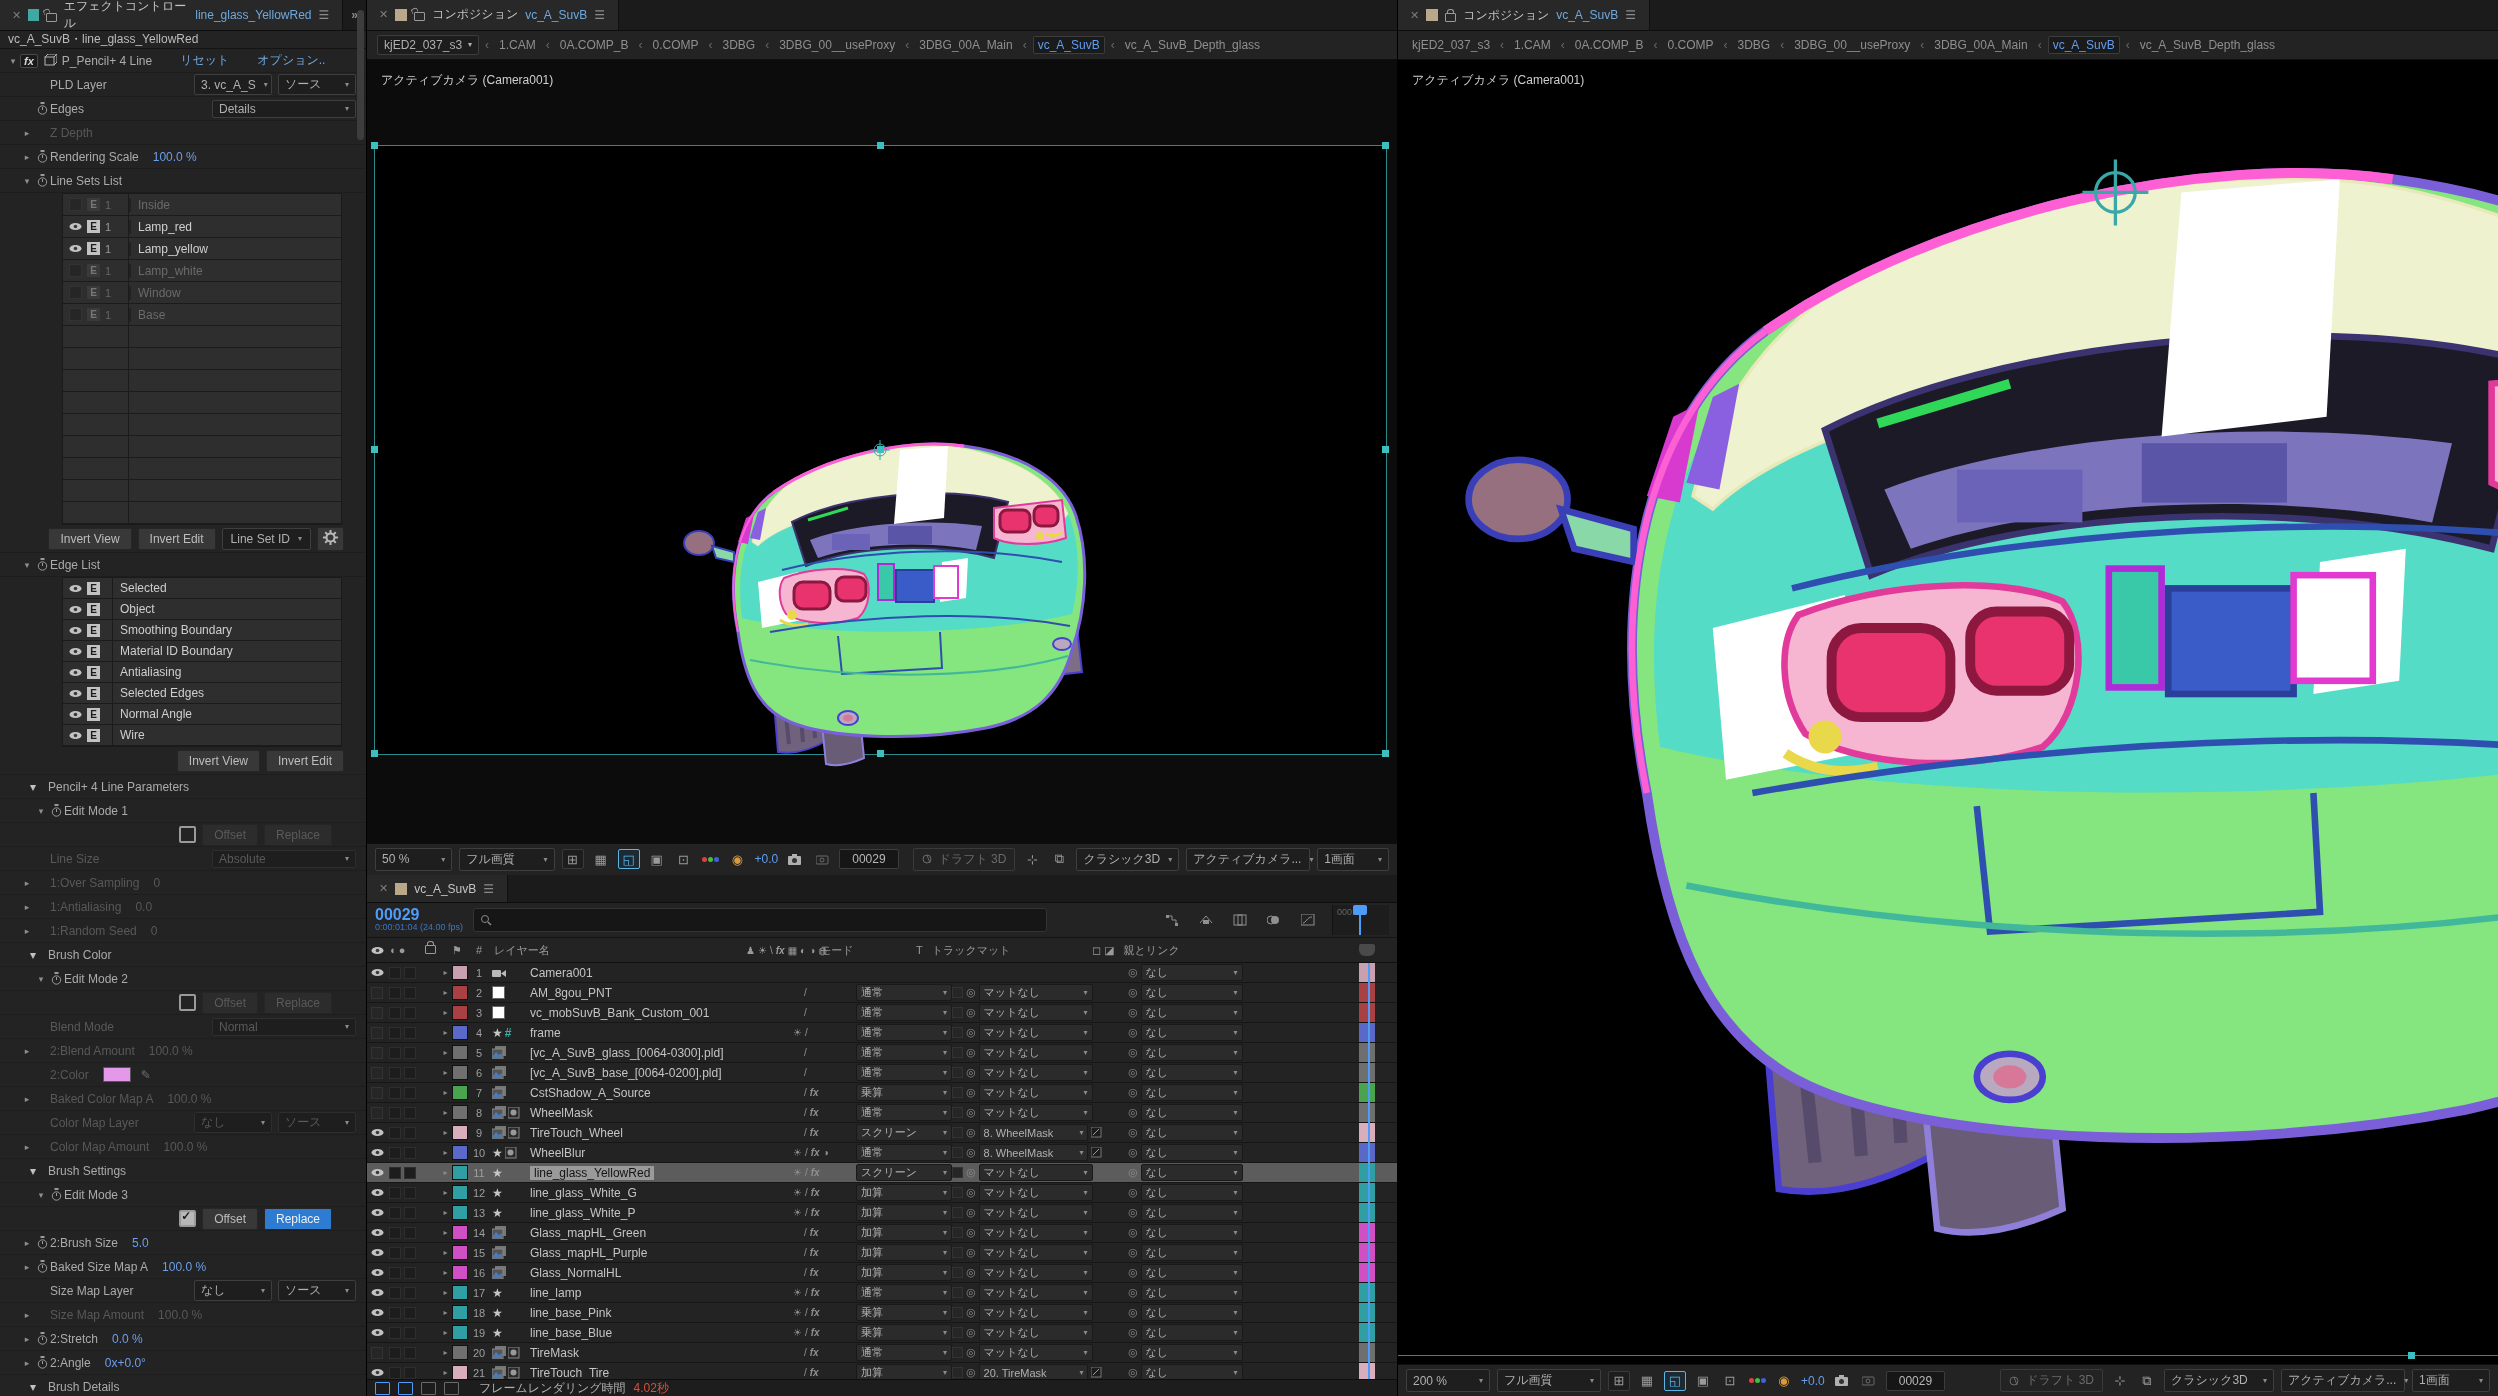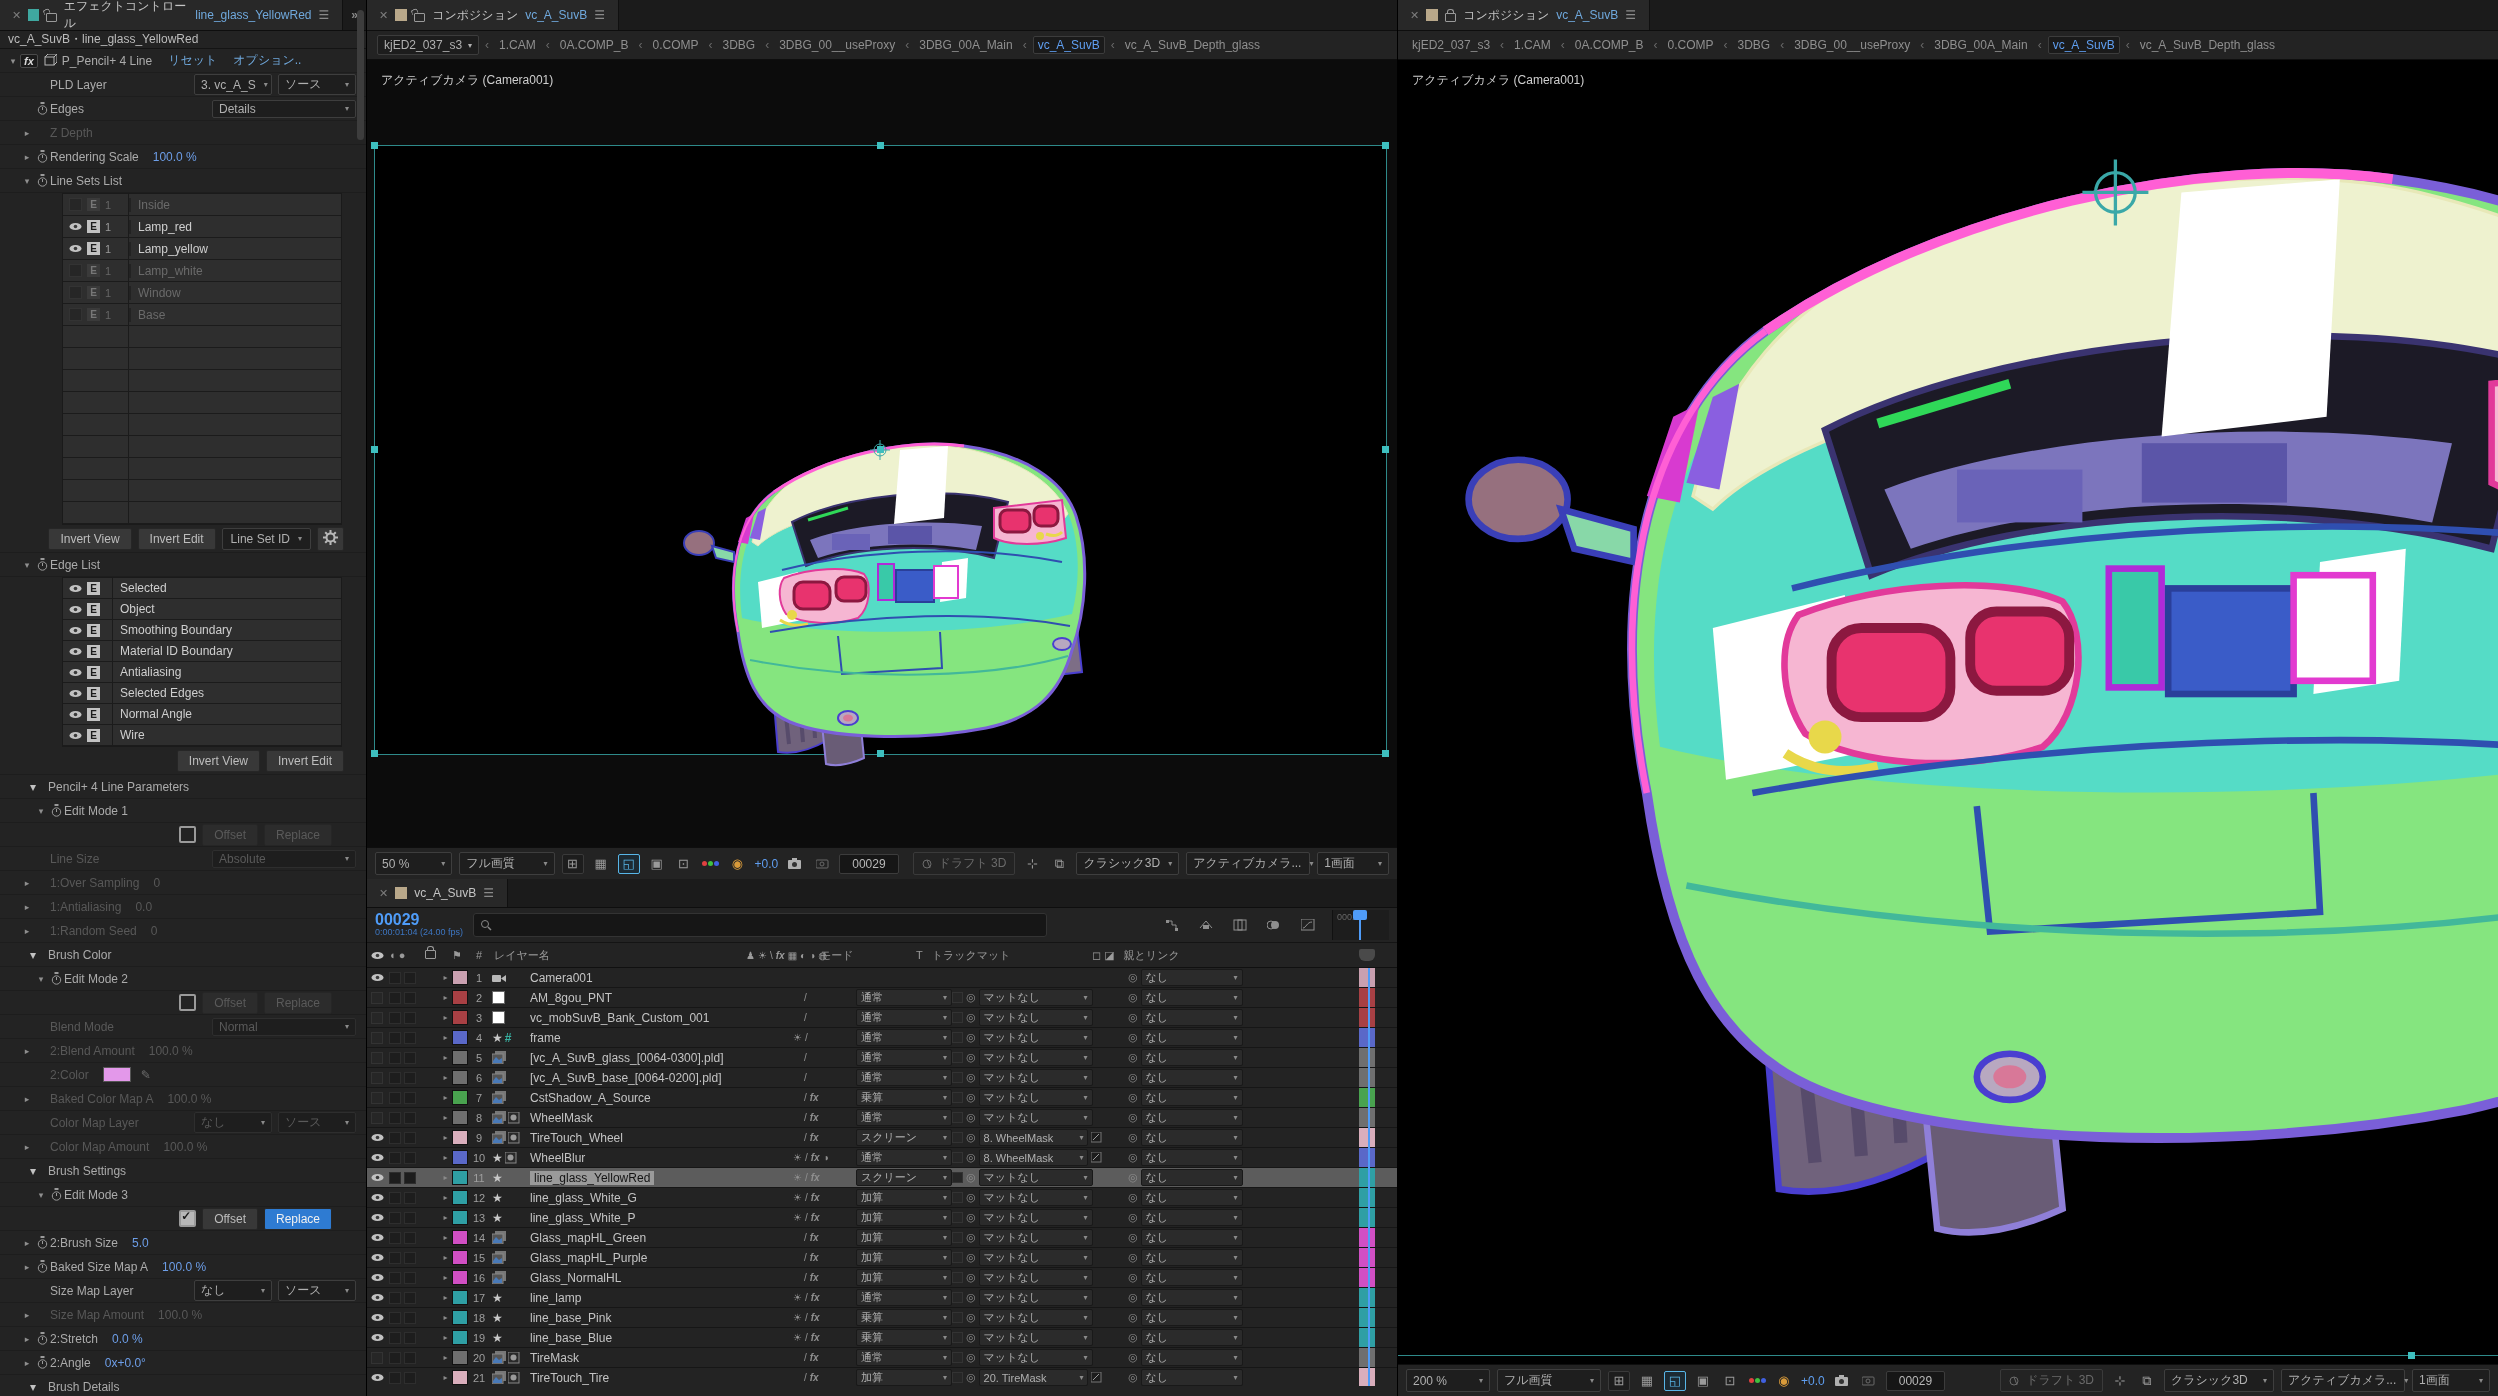--- a/index.html
+++ b/index.html
@@ -55,21 +55,21 @@
   .sect{height:23px;display:flex;align-items:center;color:#c2c2c2;border-bottom:1px solid #1d1d1d;padding-left:10px;gap:6px;}
   .glyph{color:#c8c8c8;}
   .glyph.teal{color:#37b0a0;font-weight:bold;}
   .swatch{width:26px;height:13px;border:1px solid #555;margin-left:14px;}
   .eyedrop{margin-left:10px;color:#707070;}
   .chk{width:13px;height:13px;border:2px solid #9a9a9a;border-radius:2px;background:#232323;display:inline-block;}
   .chk.on{background:#b8b8b8;position:relative;}
   .chk.on::after{content:"✓";position:absolute;left:0px;top:-3px;color:#1a1a1a;font-weight:bold;font-size:12px;}
   .vscroll{position:absolute;right:2px;top:10px;width:7px;height:130px;background:#3d3d3d;border-radius:4px;}
   .fxbadge{font-style:italic;font-weight:bold;color:#d8d8d8;background:#1a1a1a;border:1px solid #4a4a4a;padding:0 3px;border-radius:2px;font-size:11px;}
-  .linkblue{color:#6fa8dc;margin-left:16px;}
+  .linkblue{color:#6fa8dc;margin-left:28px;}
   
   #mid{width:1030px;display:flex;flex-direction:column;border-right:1px solid #000;}
   .viewer{position:relative;background:#0c0c0c;overflow:hidden;}
   #midviewer{height:787px;}
   .camlabel{position:absolute;left:14px;top:12px;color:#cfcfcf;z-index:5;}
   .comp{position:absolute;background:#000;border:1px solid #2e8a8a;}
   .hdl{position:absolute;width:7px;height:7px;background:#3ebfbf;z-index:6;}
   .carwrap{position:absolute;}
   
   .vtb{height:31px;background:#232323;border-top:1px solid #0e0e0e;display:flex;align-items:center;gap:7px;padding:0 8px;flex:none;}
@@ -1944,20 +1944,28 @@
           <span class="pick">◎</span>
           <span class="cell-dd" style="width:92px">
             <span>なし</span>
             <span class="chev" style="font-size:8px;color:#8a8a8a">▾</span>
           </span>
         </span>
         <span class="c-strip" style="background:#d9aebc"></span>
       </div>
     </div>
 
+  <div id="tl-status">
+    <span class="stico"></span>
+    <span class="stico"></span>
+    <span class="stico gray"></span>
+    <span class="stico gray"></span>
+    <span class="sttext">フレームレンダリング時間</span>
+    <span class="sttime">4.02秒</span>
+  </div>
 </div>
 
 <div id="right" class="panel">
   <div class="tabbar">
     <div class="tab">
       <span class="x">✕</span>
       <span class="chip" style="background:#b9a88a"></span>
       <span class="lock"></span>
       <span class="tabtitle">コンポジション</span>
       <span class="doc">vc_A_SuvB</span>

